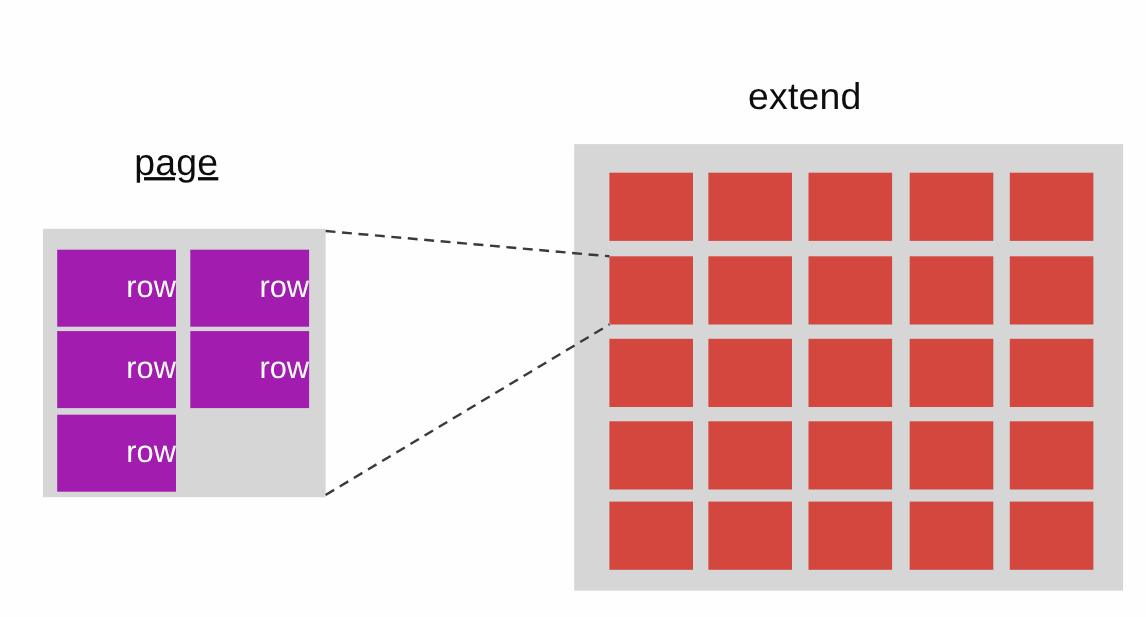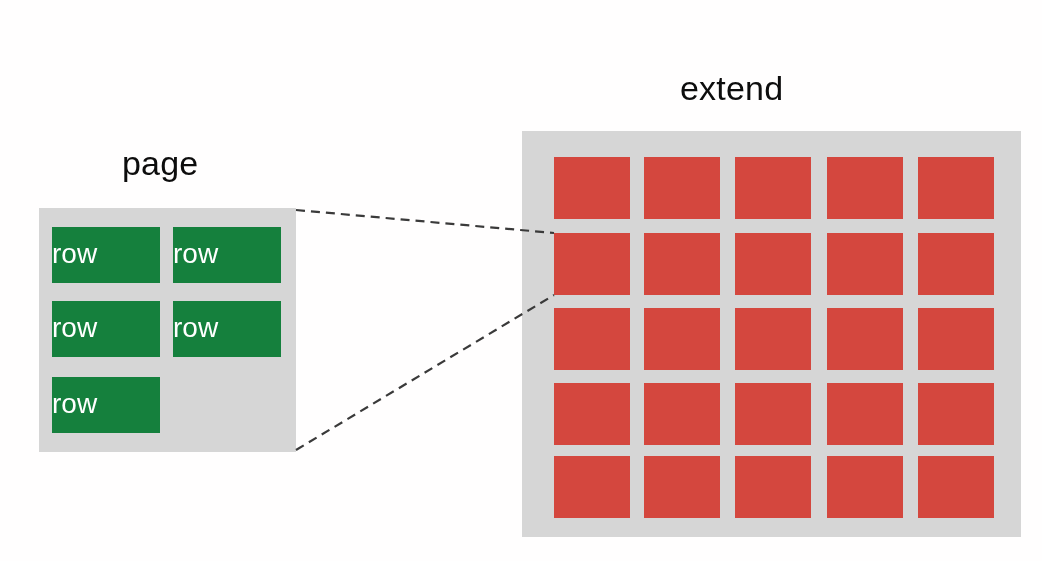--- a/index.html
+++ b/index.html
@@ -32,21 +32,21 @@
   
   .diagram-title {
     position: absolute;
     font-size: 34px;
     line-height: 1;
     color: #0d0d0d;
     font-weight: 400;
     white-space: nowrap;
     letter-spacing: 0.2px;
   }
-  #page-title   { left: 122px; top: 146px; }
+  #page-title   { left: 122px; top: 131px; text-decoration: underline; }
   #extend-title { left: 680px; top: 71px;  }
 
   
   .group-box {
     position: absolute;
     background: #d6d6d6;
     z-index: 0;
   }
   #page-box {
     left: 39px;
@@ -57,29 +57,29 @@
   #extend-box {
     left: 522px;
     top: 131px;
     width: 499px;
     height: 406px;
   }
 
   
   .row-cell {
     position: absolute;
-    background: #15803d;
+    background: #a21caf;
     color: #ffffff;
     font-size: 28px;
     line-height: 1;
     display: flex;
     align-items: center;
-    justify-content: flex-start;
+    justify-content: flex-end;
     width: 108px;
-    height: 56px;
+    height: 70px;
   }
   .row-cell span { display: block; padding-bottom: 2px; }
 
   .rc-c0 { left: 52px;  }
   .rc-c1 { left: 173px; }
   .rc-r0 { top: 227px; }
   .rc-r1 { top: 301px; }
   .rc-r2 { top: 377px; }
 
   

